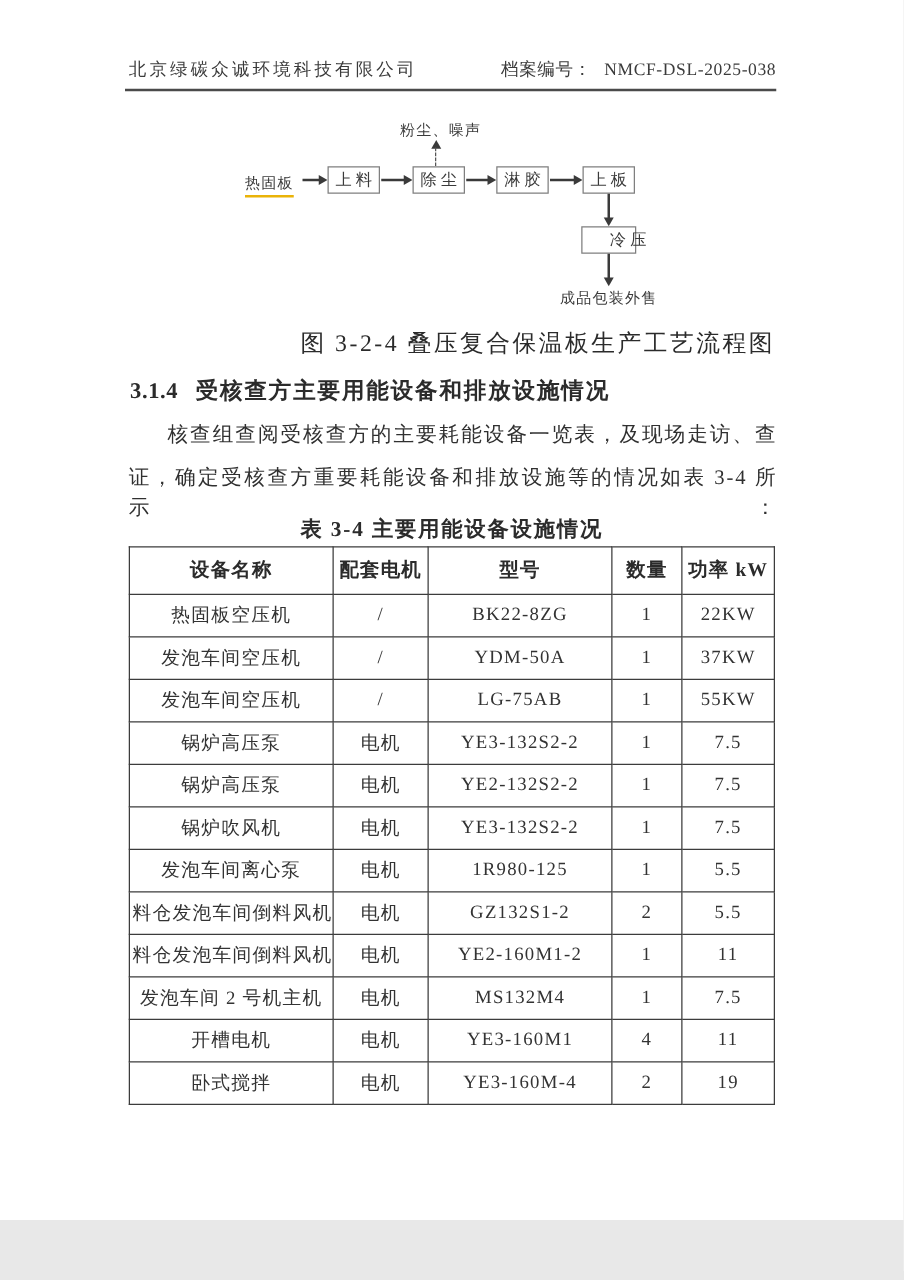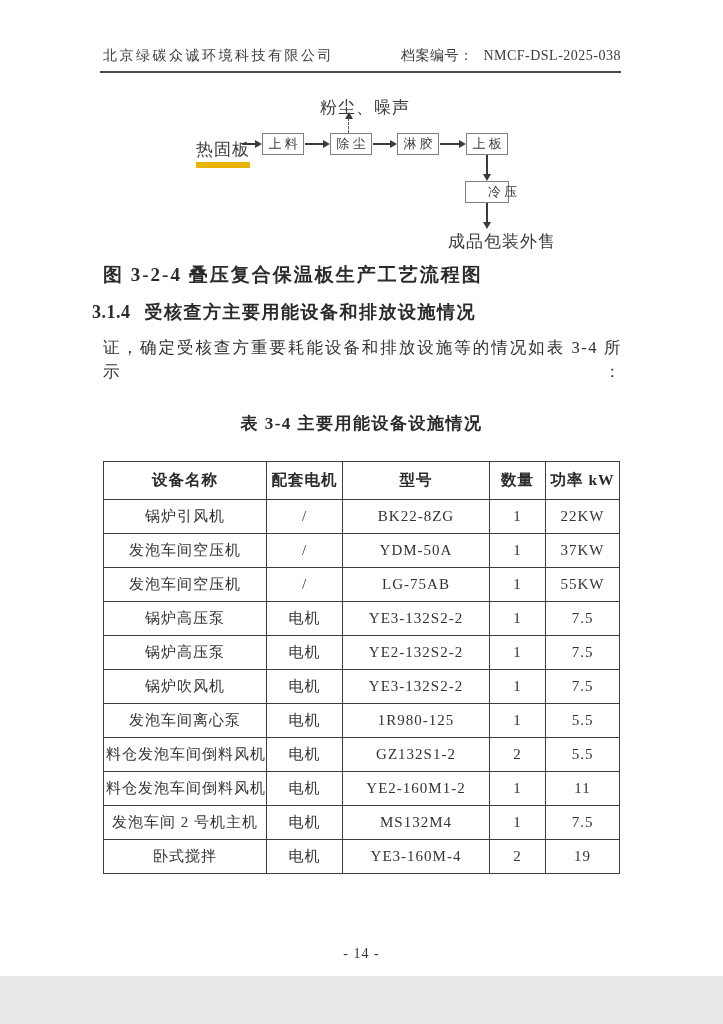--- a/index.html
+++ b/index.html
@@ -21,62 +21,62 @@
   .hdr-archive {
     position:absolute; right:102px; top:47px;
     font-size:14px; color:#3b3b3b; letter-spacing:0.5px;
   }
   .hdr-archive .num { margin-left:10px; letter-spacing:0.5px;font-family:Liberation Serif, serif; }
   .hdr-rule {
     position:absolute; left:100px; top:71px; width:521px; height:2px;
     background:#4a4a4a;
   }
   
-  .fc-text { position:absolute; font-size:17px; color:#3a3a3a; letter-spacing:1px; white-space:nowrap; }
+  .fc-text { position:absolute; font-size:12px; color:#3a3a3a; letter-spacing:1px; white-space:nowrap; }
   .fc-box {
     position:absolute; height:22px; width:42px;
     border:1px solid #7f7f7f; background:#fff;
     font-size:13px; color:#3a3a3a;
     display:flex; align-items:center; justify-content:center;
     white-space:nowrap;
   }
   .line-h { position:absolute; height:2px; background:#3a3a3a; }
   .line-v { position:absolute; width:2px; background:#3a3a3a; }
   .dash-v { position:absolute; width:0; border-left:1px dashed #555; }
   .ah-right { position:absolute; width:0; height:0;
     border-left:7px solid #3a3a3a; border-top:4px solid transparent; border-bottom:4px solid transparent; }
   .ah-down { position:absolute; width:0; height:0;
     border-top:7px solid #3a3a3a; border-left:4px solid transparent; border-right:4px solid transparent; }
   .ah-up { position:absolute; width:0; height:0;
     border-bottom:7px solid #3a3a3a; border-left:4px solid transparent; border-right:4px solid transparent; }
-  .green-underline { border-bottom:6px solid #eab308; padding-bottom:1px; }
+  .green-underline { border-bottom:2px solid #eab308; padding-bottom:1px; }
   
   .fig-caption {
     position:absolute; left:103px; top:262px; width:517px;
-    text-align:left; font-weight:bold; font-size:19px; letter-spacing:2px; color:#2b2b2b;
+    text-align:right; font-weight:normal; font-size:19px; letter-spacing:2px; color:#2b2b2b;
     white-space:nowrap;
   }
   .sec-heading {
-    position:absolute; left:92px; top:300px;
+    position:absolute; left:104px; top:300px;
     font-weight:bold; font-size:18px; color:#2b2b2b; letter-spacing:1.5px; white-space:nowrap;
   }
   .sec-heading .sec-num { letter-spacing:0.5px; margin-right:14px; }
   .body-par {
     position:absolute; left:103px; top:336px; width:519px;
     font-size:16.5px; color:#303030; letter-spacing:1.5px;
   }
   .body-par .ln { height:34px; line-height:24px; text-align:justify; text-align-last:justify; }
   .body-par .ln.first { text-indent:31px; }
   
   .tbl-title {
     position:absolute; left:103px; top:412px; width:517px;
     text-align:center; font-weight:bold; font-size:17px; letter-spacing:1.5px; color:#2b2b2b;
   }
   table.equip {
-    position:absolute; left:103px; top:461px; width:516px;
+    position:absolute; left:103px; top:437px; width:516px;
     border-collapse:collapse; table-layout:fixed;padding-left:30px;
   }
   table.equip th, table.equip td {
     border:1px solid #3c3c3c;
     text-align:center; vertical-align:middle;
     font-size:15px; color:#333; letter-spacing:1px;
     padding:0 2px; overflow:hidden; white-space:nowrap;
   }
   table.equip th { height:38px; font-weight:bold; font-size:15.5px; color:#2b2b2b; }
   table.equip td { height:34px; font-weight:normal; }
@@ -135,20 +135,21 @@
     <div class="fc-text" style="left:448px; top:230px;">成品包装外售</div>
   </div>
 
   <div class="fig-caption">图 3-2-4 叠压复合保温板生产工艺流程图</div>
 
   <div class="sec-heading">
     <span class="sec-num">3.1.4</span><span>受核查方主要用能设备和排放设施情况</span>
   </div>
 
   <div class="body-par">
+    <div class="ln first">核查组查阅受核查方的主要耗能设备一览表，及现场走访、查</div>
     <div class="ln">证，确定受核查方重要耗能设备和排放设施等的情况如表 3-4 所示：</div>
   </div>
 
   <div class="tbl-title">表 3-4 主要用能设备设施情况</div>
 
   <table class="equip">
     <colgroup>
       <col style="width:163px">
         <col style="width:76px">
         <col style="width:147px">
@@ -159,21 +160,21 @@
         <tr>
           <th>设备名称</th>
           <th>配套电机</th>
           <th>型号</th>
           <th>数量</th>
           <th>功率 kW</th>
         </tr>
       </thead>
     <tbody>
         <tr>
-          <td>锅炉引风机</td>
+          <td>热固板空压机</td>
           <td>/</td>
           <td>BK22-8ZG</td>
           <td>1</td>
           <td>22KW</td>
         </tr>
         <tr>
           <td>发泡车间空压机</td>
           <td>/</td>
           <td>YDM-50A</td>
           <td>1</td>
@@ -229,24 +230,30 @@
           <td>11</td>
         </tr>
         <tr>
           <td>发泡车间 2 号机主机</td>
           <td>电机</td>
           <td>MS132M4</td>
           <td>1</td>
           <td>7.5</td>
         </tr>
         <tr>
+          <td>开槽电机</td>
+          <td>电机</td>
+          <td>YE3-160M1</td>
+          <td>4</td>
+          <td>11</td>
+        </tr>
+        <tr>
           <td>卧式搅拌</td>
           <td>电机</td>
           <td>YE3-160M-4</td>
           <td>2</td>
           <td>19</td>
         </tr>
       </tbody>
   </table>
 
-  <div class="footer-page">- 14 -</div>
 
 </div>
 
 </body></html>

